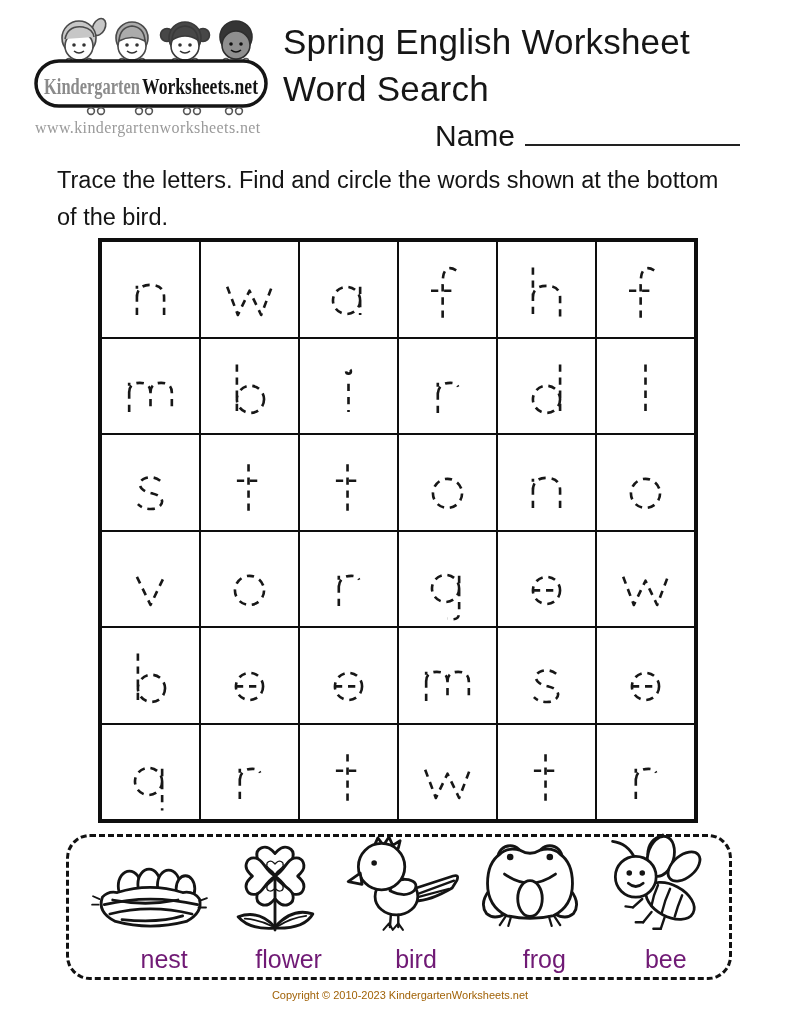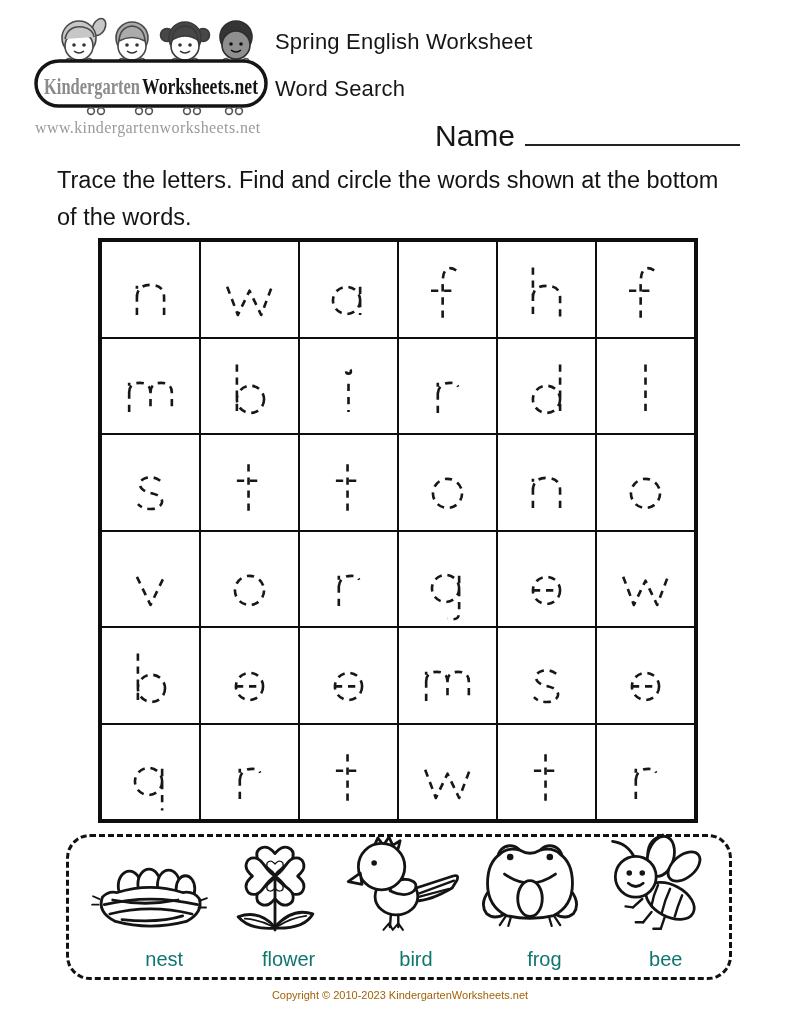--- a/index.html
+++ b/index.html
@@ -5,21 +5,21 @@
   html,body{margin:0;padding:0;background:#ffffff;}
   .page{
     position:relative;width:800px;height:1035px;background:#fff;overflow:hidden;
     font-family:"Liberation Sans","DejaVu Sans",sans-serif;color:#1b1b1b;
   }
   
   .logo{position:absolute;left:33px;top:8px;width:238px;font-family:Liberation Serif, serif;}
   .logo svg{display:block;}
   .website{color:#9a9a9a;font-size:16px;letter-spacing:.4px;margin-top:1px;padding-left:2px;}
   
-  .title{position:absolute;left:275px;top:18px;font-size:22px;line-height:47px;font-weight:400;color:#161616;letter-spacing:.2px;}
+  .title{position:absolute;left:283px;top:18px;font-size:35px;line-height:47px;font-weight:400;color:#161616;letter-spacing:.2px;}
   .name-row{position:absolute;left:435px;top:118px;font-size:30px;color:#161616;white-space:nowrap;}
   .name-line{display:inline-block;width:215px;border-bottom:2.5px solid #222;height:26px;margin-left:10px;}
   
   .instructions{position:absolute;left:57px;top:162px;width:720px;font-size:23.5px;line-height:37px;color:#141414;}
   
   .grid{
     position:absolute;left:98px;top:238px;width:600px;height:585px;
     display:grid;grid-template-columns:repeat(6,1fr);grid-template-rows:repeat(6,1fr);
     border:3px solid #0e0e0e;box-sizing:border-box;background:#fff;
   }
@@ -27,21 +27,21 @@
   .cell svg{width:100%;height:100%;display:block;}
   .cell path{fill:none;stroke:#171717;stroke-width:2.7;stroke-dasharray:7.5 6;stroke-linecap:butt;stroke-linejoin:round;}
   
   .wordbank{
     position:absolute;left:66px;top:834px;width:666px;height:146px;box-sizing:border-box;
     border:3.5px dashed #111;border-radius:24px;
     display:flex;justify-content:space-around;align-items:flex-end;padding:4px 14px 2px 14px;
   }
   .word-item{display:flex;flex-direction:column;align-items:center;justify-content:flex-end;}
   .word-item svg{display:block;}
-  .word-label{font-size:20px;color:#0f766e;line-height:32px;margin-top:1px;margin-left:28px;}
+  .word-label{font-size:25px;color:#701a75;line-height:32px;margin-top:1px;margin-left:28px;}
   .art{stroke:#141414;stroke-width:3;fill:#fff;stroke-linecap:round;stroke-linejoin:round;}
   .art .ln{fill:none;}
   .art .dot{fill:#141414;stroke:none;}
   
   .footer{position:absolute;left:0;top:986px;width:100%;text-align:center;color:#a16207;font-size:11px;line-height:19px;}
 </style>
 </head>
 <body>
 
 <div class="page">
@@ -120,21 +120,21 @@
     <div>Spring English Worksheet</div>
     <div>Word Search</div>
   </div>
 
   <div class="name-row">
     <span>Name</span><span class="name-line"></span>
   </div>
 
   <div class="instructions">
     <div>Trace the letters. Find and circle the words shown at the bottom</div>
-    <div>of the words.</div>
+    <div>of the bird.</div>
   </div>
 
   <div class="grid">
       <div class="cell">
         <svg viewBox="0 0 100 97" preserveAspectRatio="xMidYMid meet" aria-label="n">
           <path d="M36 75 V45 M36 57 Q36 44 50 44 Q64 44 64 57 V75"></path>
         </svg>
       </div>
       <div class="cell">
         <svg viewBox="0 0 100 97" preserveAspectRatio="xMidYMid meet" aria-label="w">

